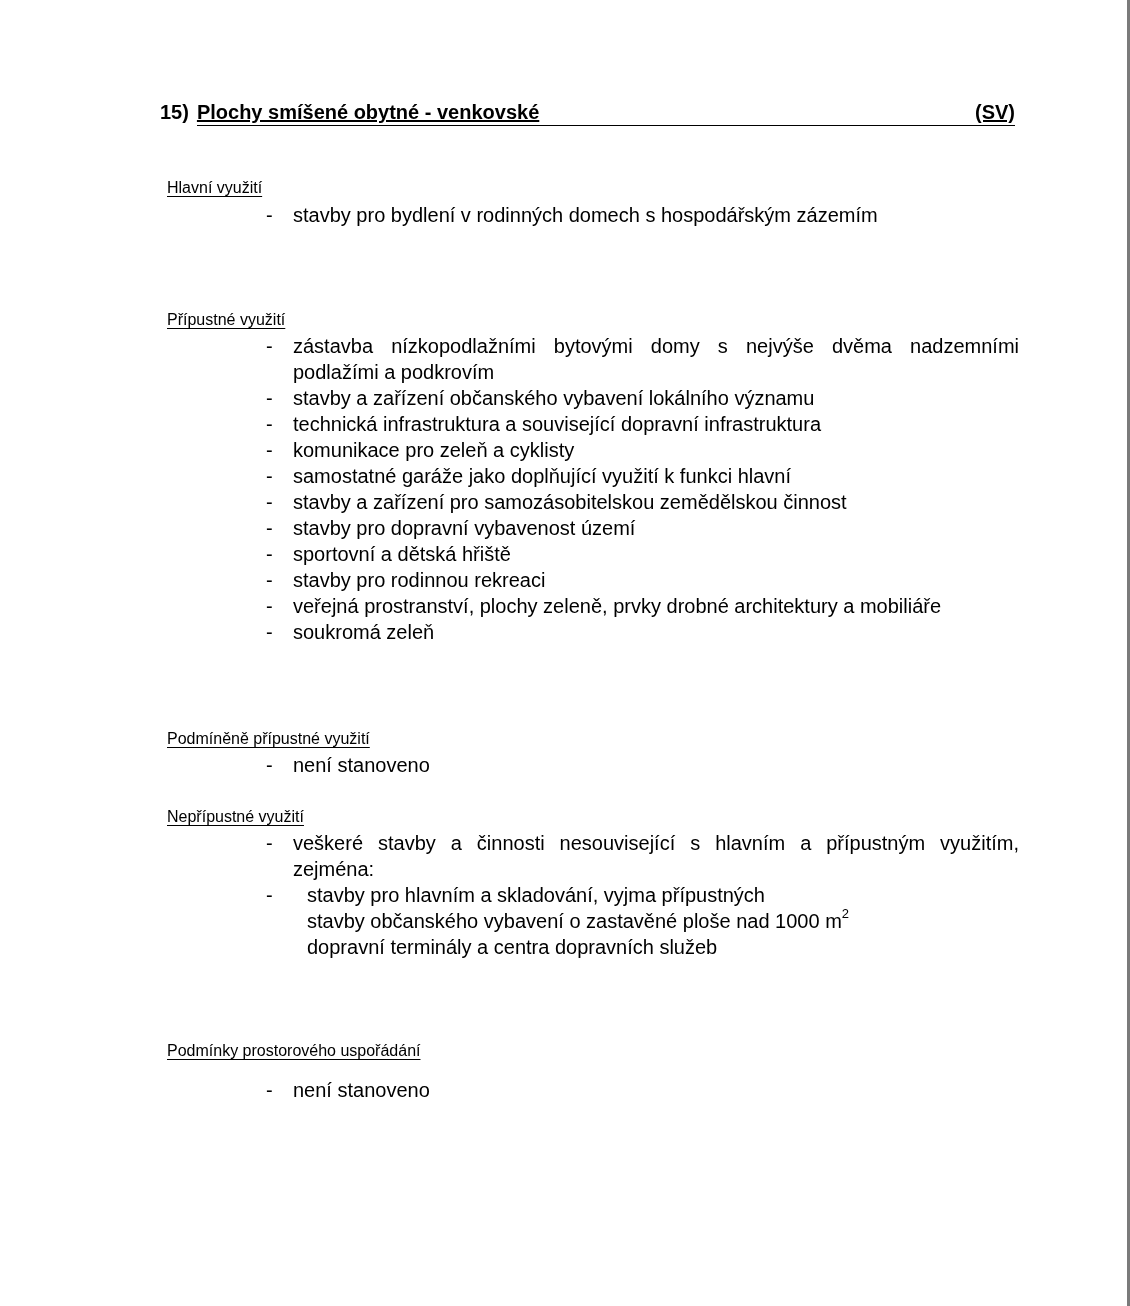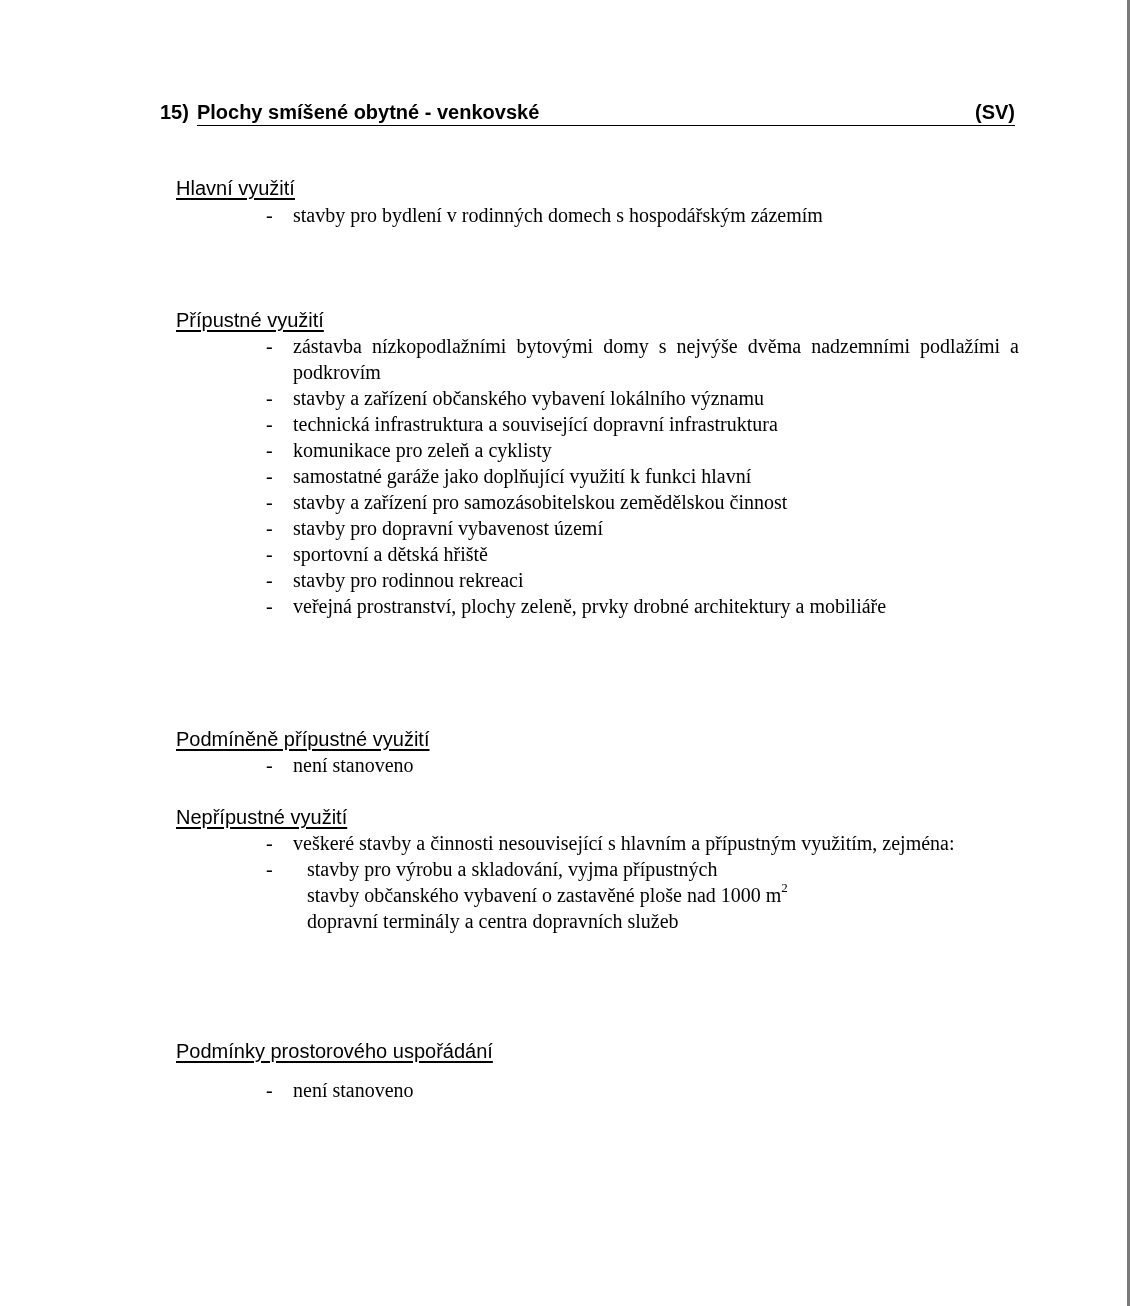--- a/index.html
+++ b/index.html
@@ -39,39 +39,39 @@
       line-height: 26px;
       display: flex;
     }
     .title-num { margin-right: 8px; }
     .title-rest {
       flex: 1;
       border-bottom: 1.5px solid #000;
       margin-bottom: 3px;
       display: flex;
       justify-content: flex-end;
+      text-decoration: underline;
     }
     .section-head {
       position: absolute;
-      left: 16px;
-      font-size: 20px;
+      left: 7px;
+      font-size: 16px;
       line-height: 26px;
       text-decoration: underline;
       text-underline-offset: 3px;
     }
     ul.items {
       position: absolute;
       left: 106px;
       width: 753px;
       margin: 0;
       padding: 0;
       list-style: none;
       font-size: 20px;
       line-height: 26px;
-      font-family: Liberation Serif, serif;
     }
     ul.items li {
       position: relative;
       padding-left: 27px;
       text-align: justify;
     }
     ul.items li::before {
       content: "-";
       position: absolute;
       left: 0;
@@ -111,33 +111,34 @@
     <li style="text-align-last:left">zástavba nízkopodlažními bytovými domy s nejvýše dvěma nadzemními podlažími a podkrovím</li>
     <li>stavby a zařízení občanského vybavení lokálního významu</li>
     <li>technická infrastruktura a související dopravní infrastruktura</li>
     <li>komunikace pro zeleň a cyklisty</li>
     <li>samostatné garáže jako doplňující využití k funkci hlavní</li>
     <li>stavby a zařízení pro samozásobitelskou zemědělskou činnost</li>
     <li>stavby pro dopravní vybavenost území</li>
     <li>sportovní a dětská hřiště</li>
     <li>stavby pro rodinnou rekreaci</li>
     <li>veřejná prostranství, plochy zeleně, prvky drobné architektury a mobiliáře</li>
+    <li>soukromá zeleň</li>
   </ul>
 
   <div class="section-head" style="top:726px">Podmíněně přípustné využití</div>
   <ul class="items" style="top:752px">
     <li>není stanoveno</li>
   </ul>
 
   <div class="section-head" style="top:804px">Nepřípustné využití</div>
   <ul class="items" style="top:830px">
     <li>veškeré stavby a činnosti nesouvisející s hlavním a přípustným využitím, zejména:</li>
     <li style="padding-left:0">
       <ul class="sub">
-        <li>stavby pro výrobu a skladování, vyjma přípustných</li>
+        <li>stavby pro hlavním a skladování, vyjma přípustných</li>
         <li><span>stavby občanského vybavení o zastavěné ploše nad 1000 m</span><sup>2</sup></li>
         <li>dopravní terminály a centra dopravních služeb</li>
       </ul>
     </li>
   </ul>
 
   <div class="section-head" style="top:1038px">Podmínky prostorového uspořádání</div>
   <ul class="items" style="top:1077px">
     <li>není stanoveno</li>
   </ul>

